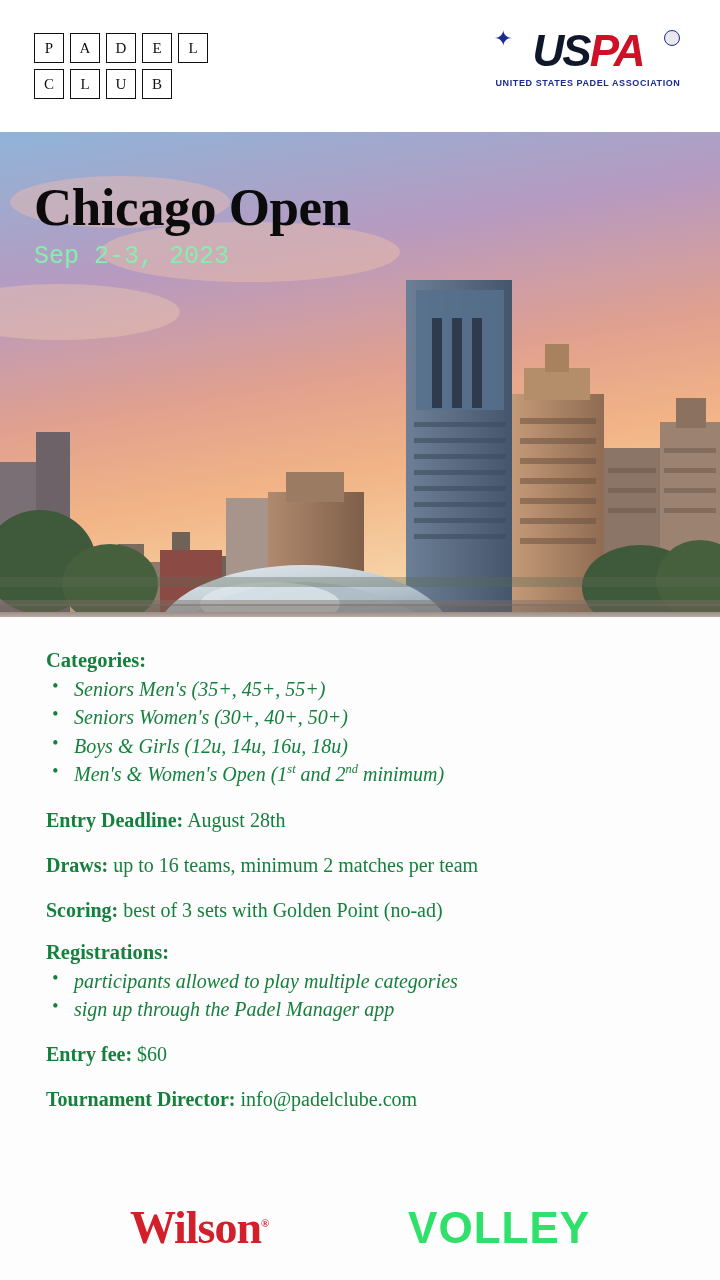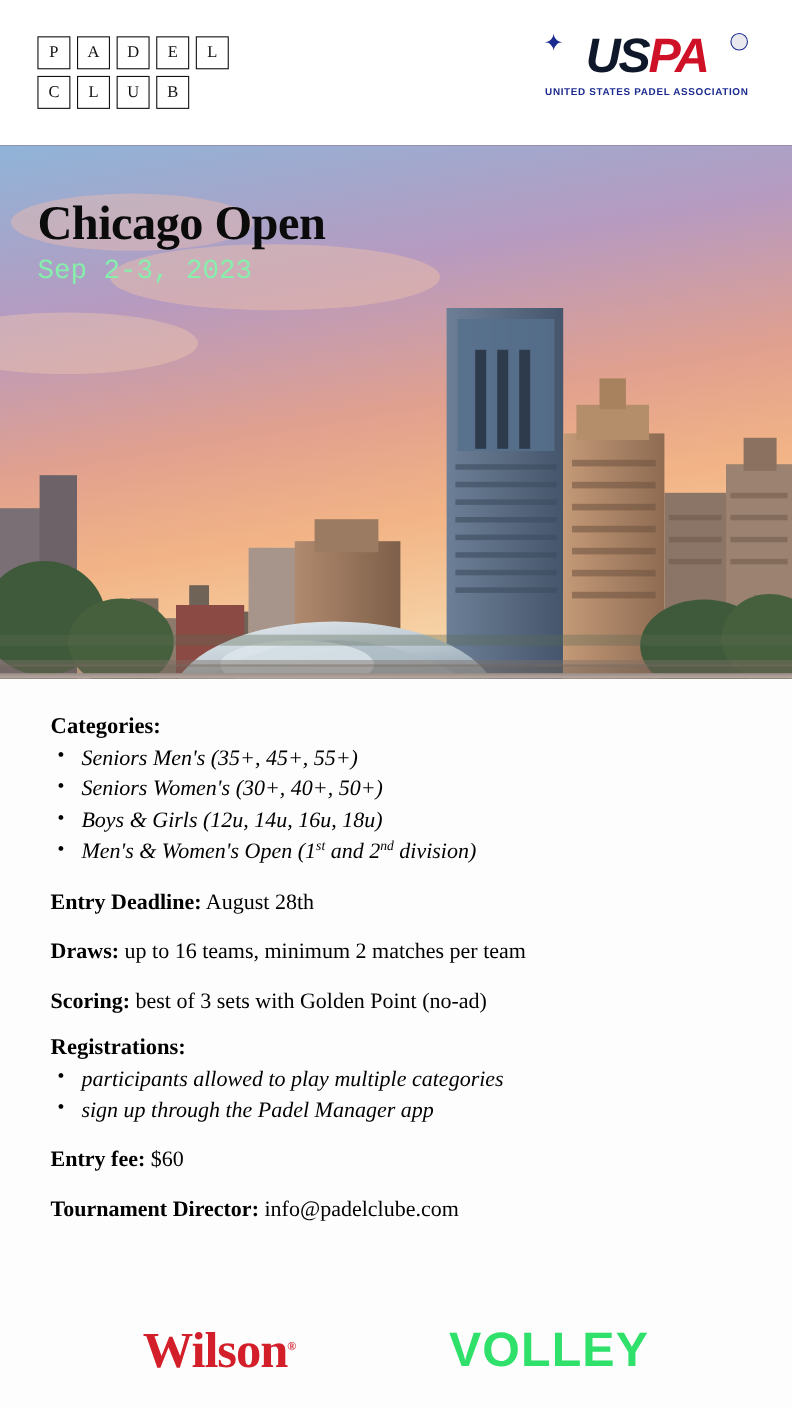--- a/index.html
+++ b/index.html
@@ -102,37 +102,37 @@
   }
   .hero svg { display:block; width: 720px; height: 485px; }
   .hero-text {
     position: absolute;
     left: 34px; top: 48px;
     z-index: 5;
   }
   .hero-title {
     font-family: "Liberation Serif", serif;
     font-weight: bold;
-    font-size: 44px;
+    font-size: 53px;
     color: #0b0b0b;
     line-height: 1.05;
     letter-spacing: -0.5px;
   }
   .hero-date {
     font-family: Liberation Mono, monospace;
     font-size: 25px;
     color: #86efac;
     margin-top: 6px;
   }
 
   
   .content {
     padding: 32px 46px 0 46px;
     font-size: 20px;
-    color: #000000;
+    color: #15803d;
   }
   .block { margin-bottom: 17px; }
   .block-head {
     font-weight: bold;
     font-size: 20.5px;
   }
   ul.bullets { list-style: none; margin-top: 3px; font-style: italic; }
   ul.bullets li {
     position: relative;
     padding-left: 28px;
@@ -415,21 +415,21 @@
   </div>
 
   <div class="content">
 
     <div class="block">
       <div class="block-head">Categories:</div>
       <ul class="bullets">
         <li>Seniors Men's (35+, 45+, 55+)</li>
         <li>Seniors Women's (30+, 40+, 50+)</li>
         <li>Boys &amp; Girls (12u, 14u, 16u, 18u)</li>
-        <li><span>Men's &amp; Women's Open (1</span><sup>st</sup><span> and 2</span><sup>nd</sup><span> division)</span></li>
+        <li><span>Men's &amp; Women's Open (1</span><sup>st</sup><span> and 2</span><sup>nd</sup><span> minimum)</span></li>
       </ul>
     </div>
 
     <div class="block line">
       <b>Entry Deadline:</b>
       <span>August 28th</span>
     </div>
 
     <div class="block line">
       <b>Draws:</b>

